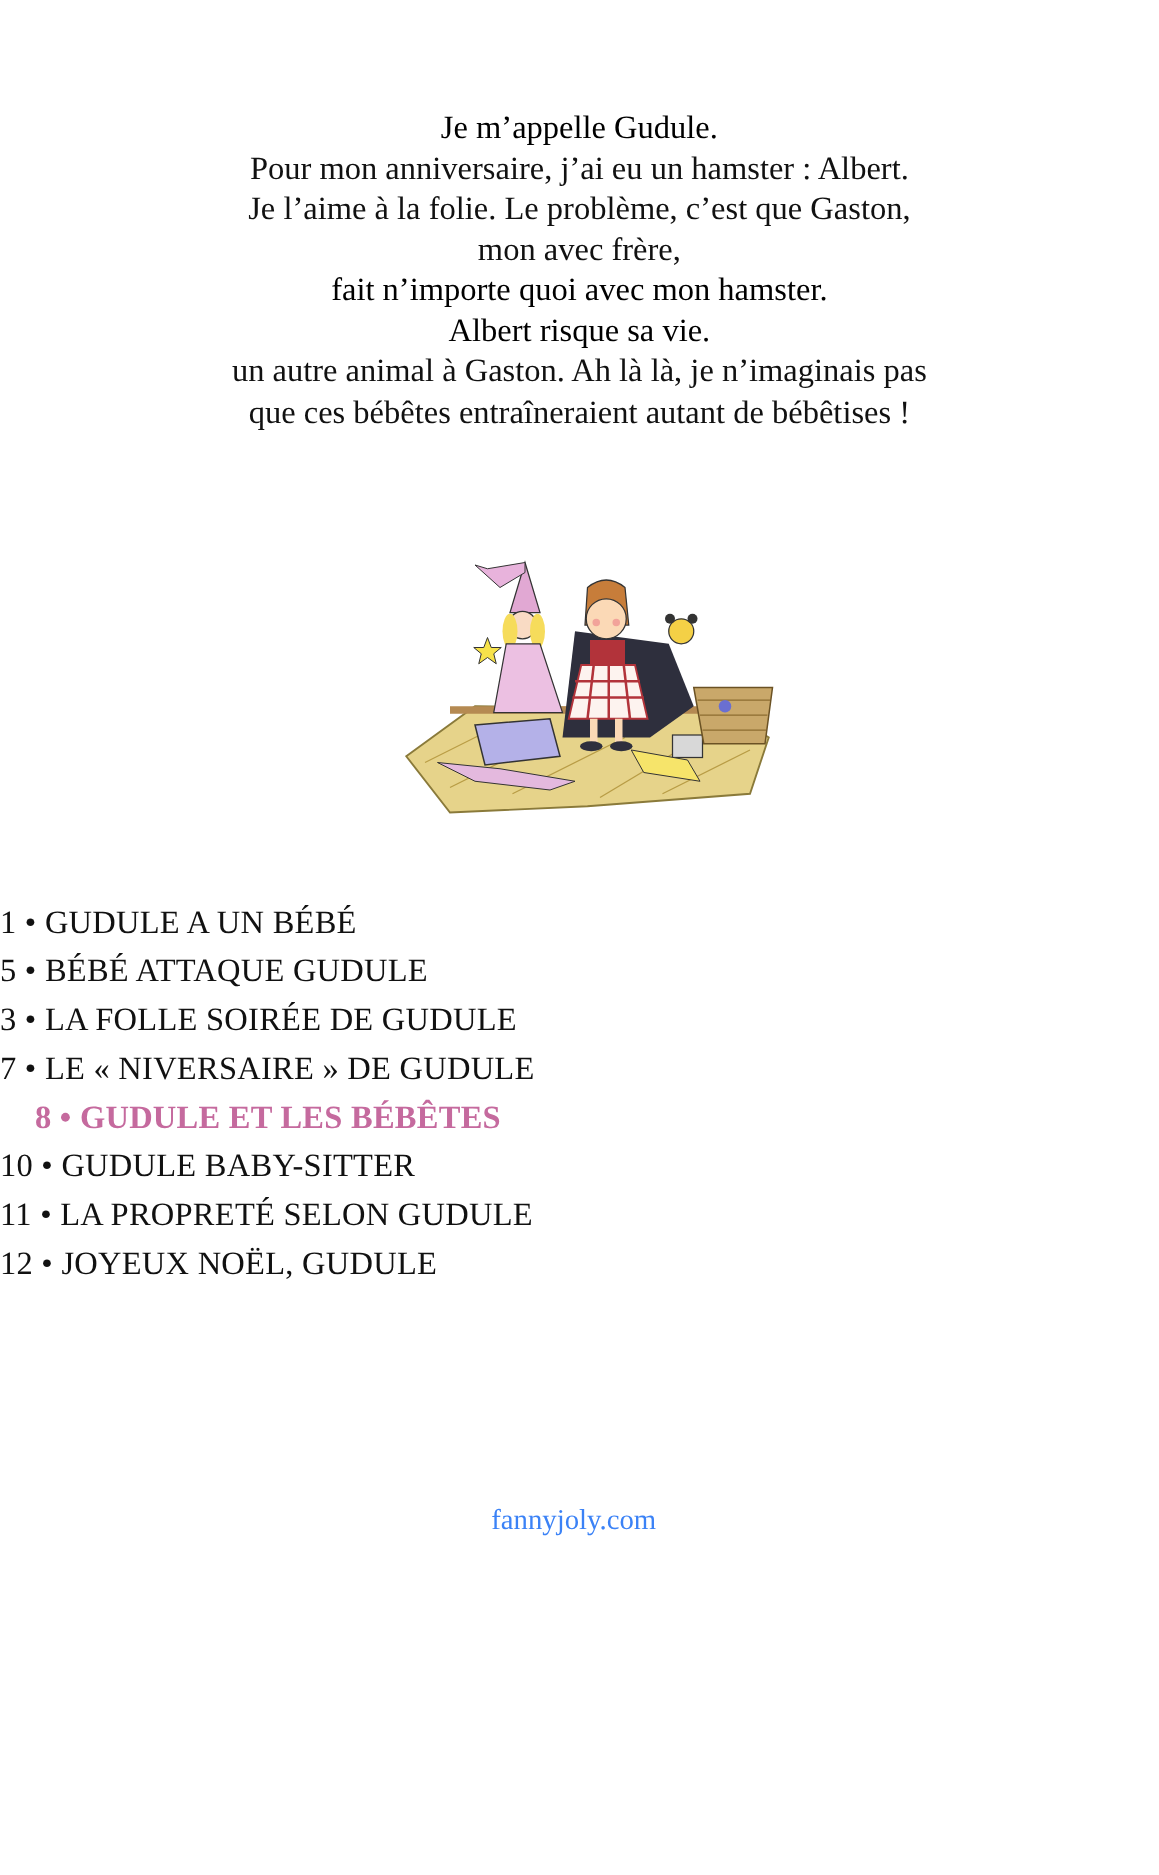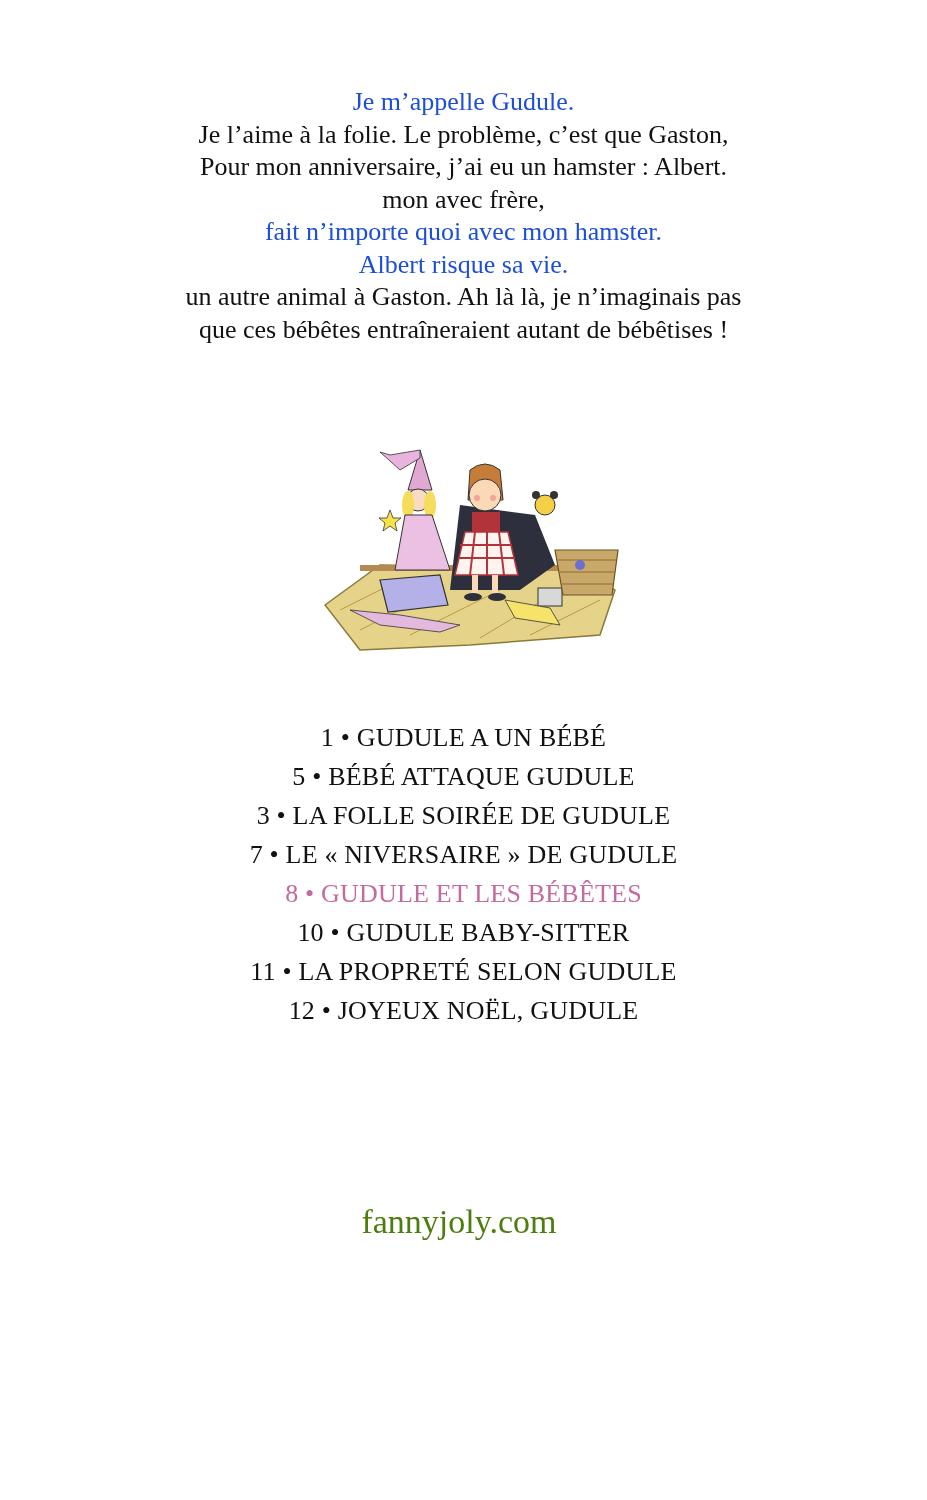--- a/index.html
+++ b/index.html
@@ -1,36 +1,36 @@
 <!DOCTYPE html>
 <html><head>
 <meta charset="utf-8">
 <style>
   html, body { margin: 0; padding: 0; background: #ffffff; }
   body { width: 927px; height: 1500px; position: relative; overflow: hidden;
          font-family: "Liberation Serif", "DejaVu Serif", serif; color: #111; }
   .blurb { position: absolute; left: 0; top: 86px; width: 927px; text-align: center;
            font-size: 26px; line-height: 32.5px; }
   .blurb .line { display: block; }
-  .blue { color: #1d4ed8; }
+  .blue { color: #000000; }
   .illus { position: absolute; left: 320px; top: 440px; width: 300px; height: 220px; }
-  .toc { position: absolute; left: 0; top: 718px; width: 927px; text-align: center;
+  .toc { position: absolute; left: 0; top: 718px; width: 927px; text-align: left;
          font-size: 26px; line-height: 39px; letter-spacing: 0.2px; }
   .toc .item { display: block; }
-  .toc .item.current { color: #c56a9e; font-weight: normal; }
+  .toc .item.current { color: #c56a9e; font-weight: bold; margin-left: 28px; }
   .site { position: absolute; left: 0; top: 1203px; width: 918px; text-align: center;
-          font-size: 34px; color: #4d7c0f; }
+          font-size: 23px; color: #3b82f6; }
 </style>
 </head>
 <body>
 
 <div class="blurb">
   <span class="line blue">Je m’appelle Gudule.</span>
+  <span class="line">Pour mon anniversaire, j’ai eu un hamster : Albert.</span>
   <span class="line">Je l’aime à la folie. Le problème, c’est que Gaston,</span>
-  <span class="line">Pour mon anniversaire, j’ai eu un hamster : Albert.</span>
   <span class="line">mon avec frère,</span>
   <span class="line blue">fait n’importe quoi avec mon hamster.</span>
   <span class="line blue">Albert risque sa vie.</span>
   <span class="line">un autre animal à Gaston. Ah là là, je n’imaginais pas</span>
   <span class="line">que ces bébêtes entraîneraient autant de bébêtises !</span>
 </div>
 
 <div class="illus">
   <svg width="300" height="220" viewBox="0 0 300 220">
 

